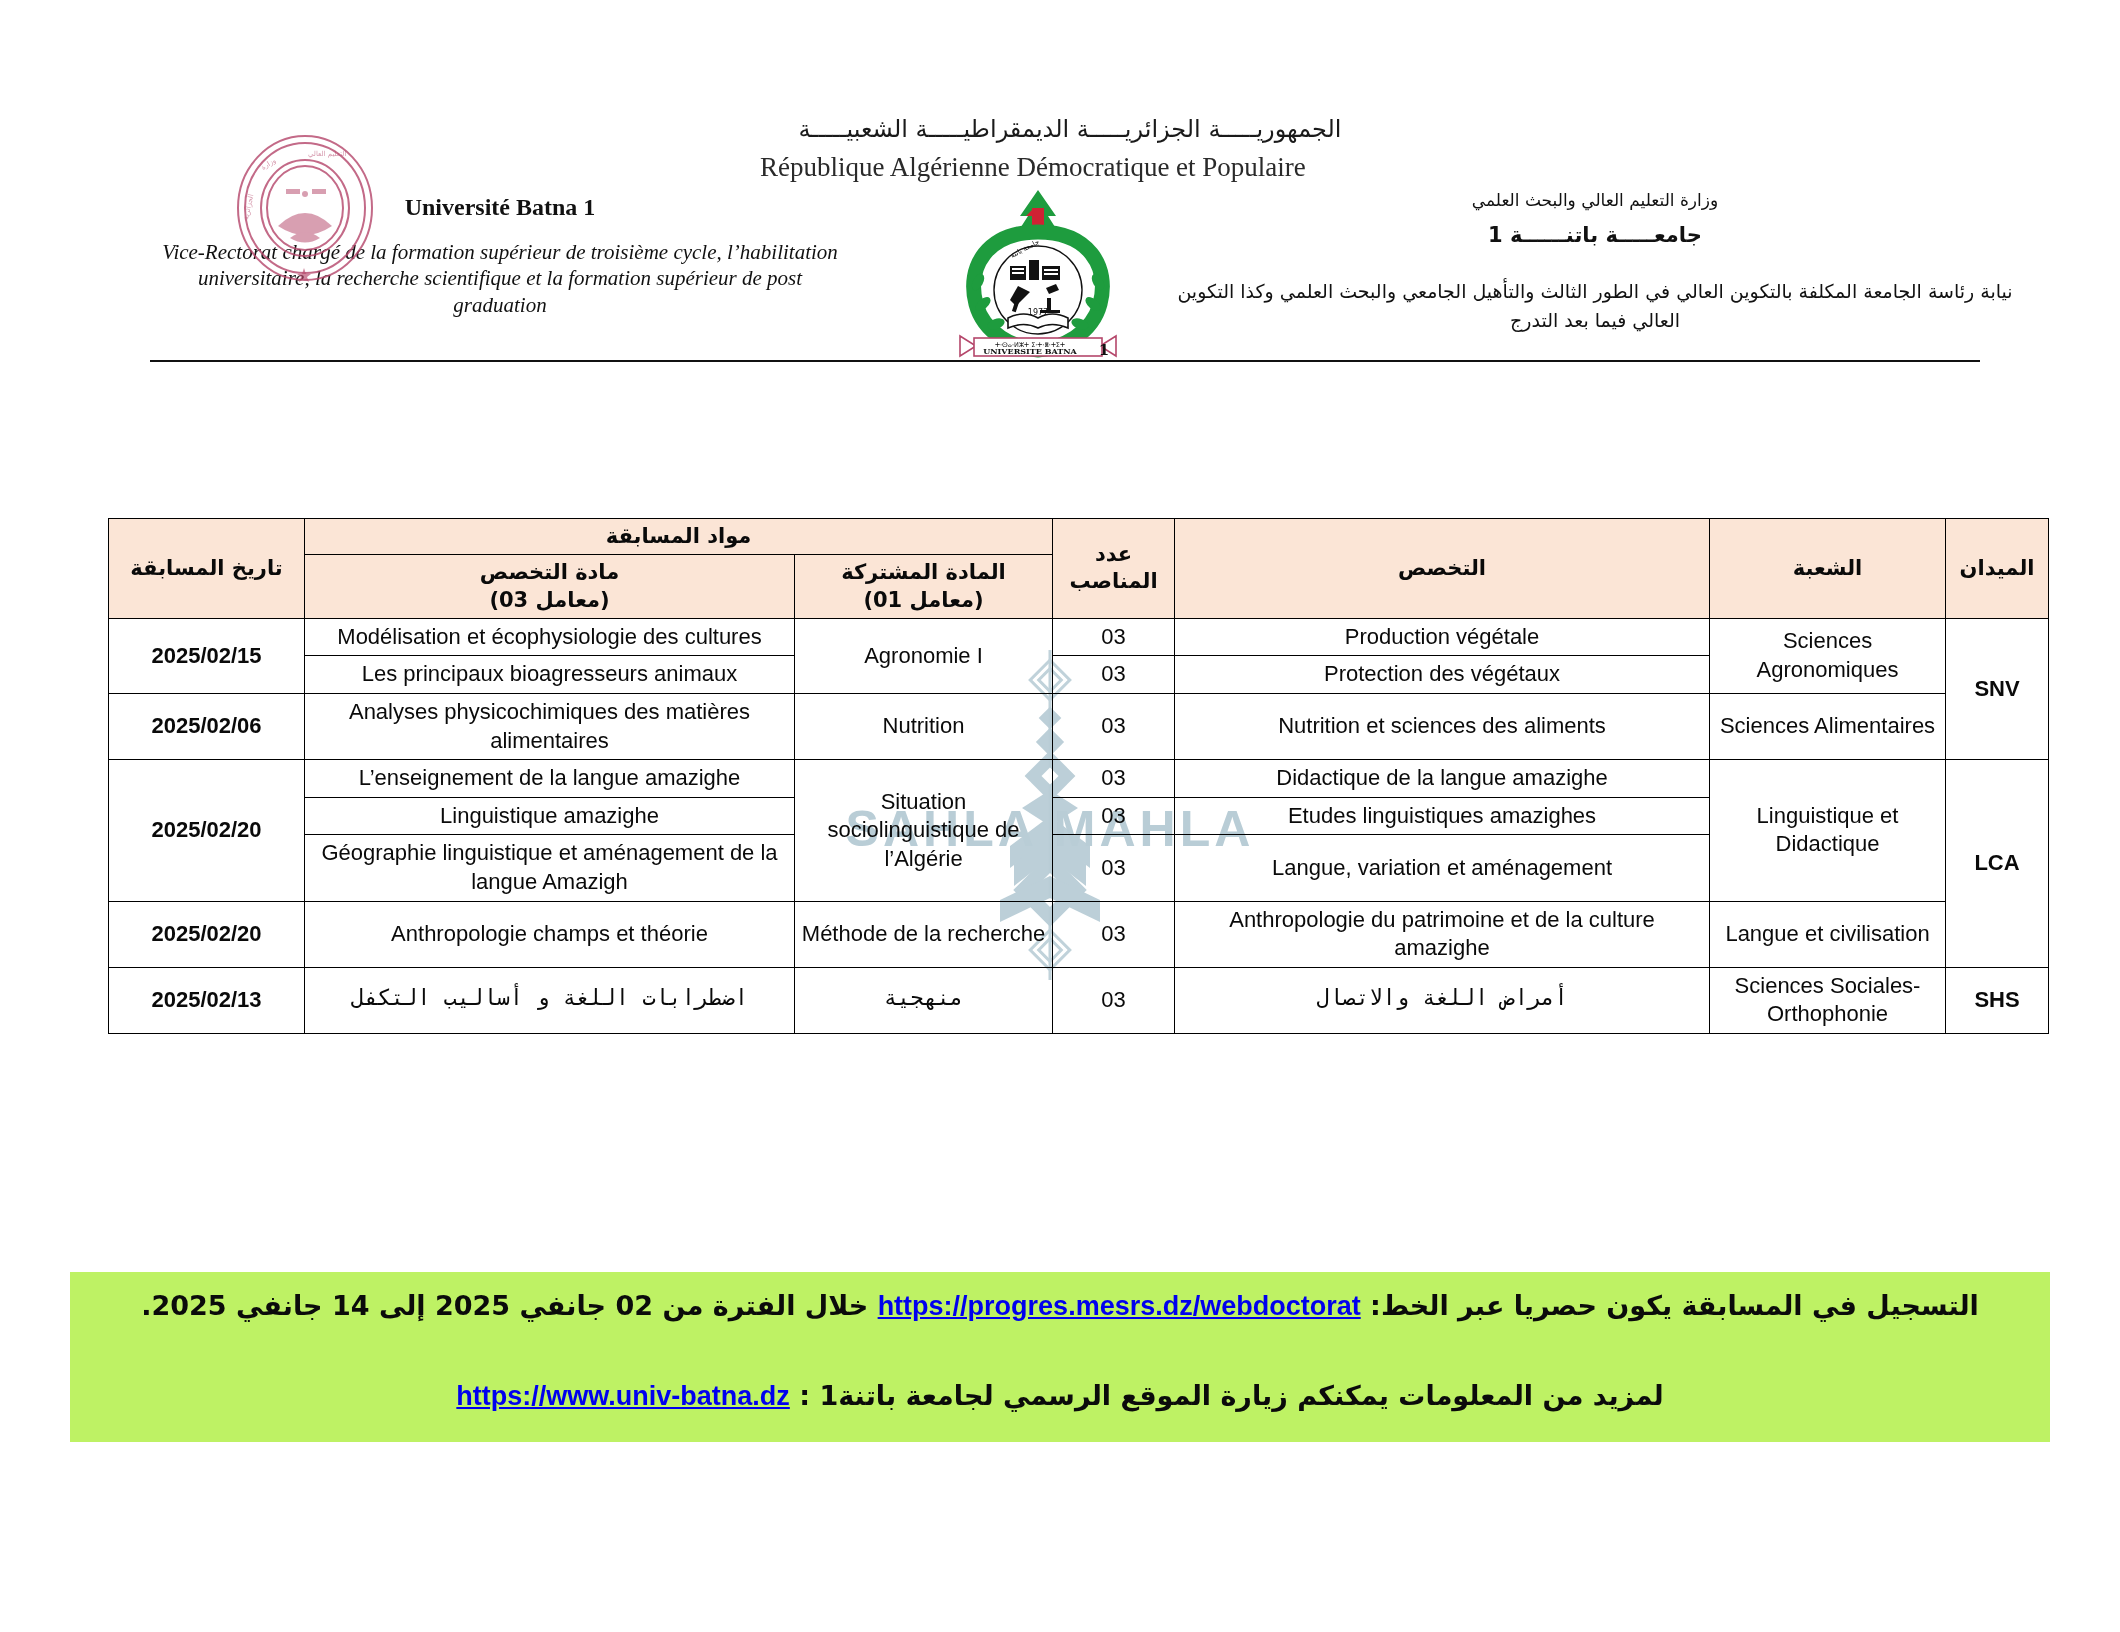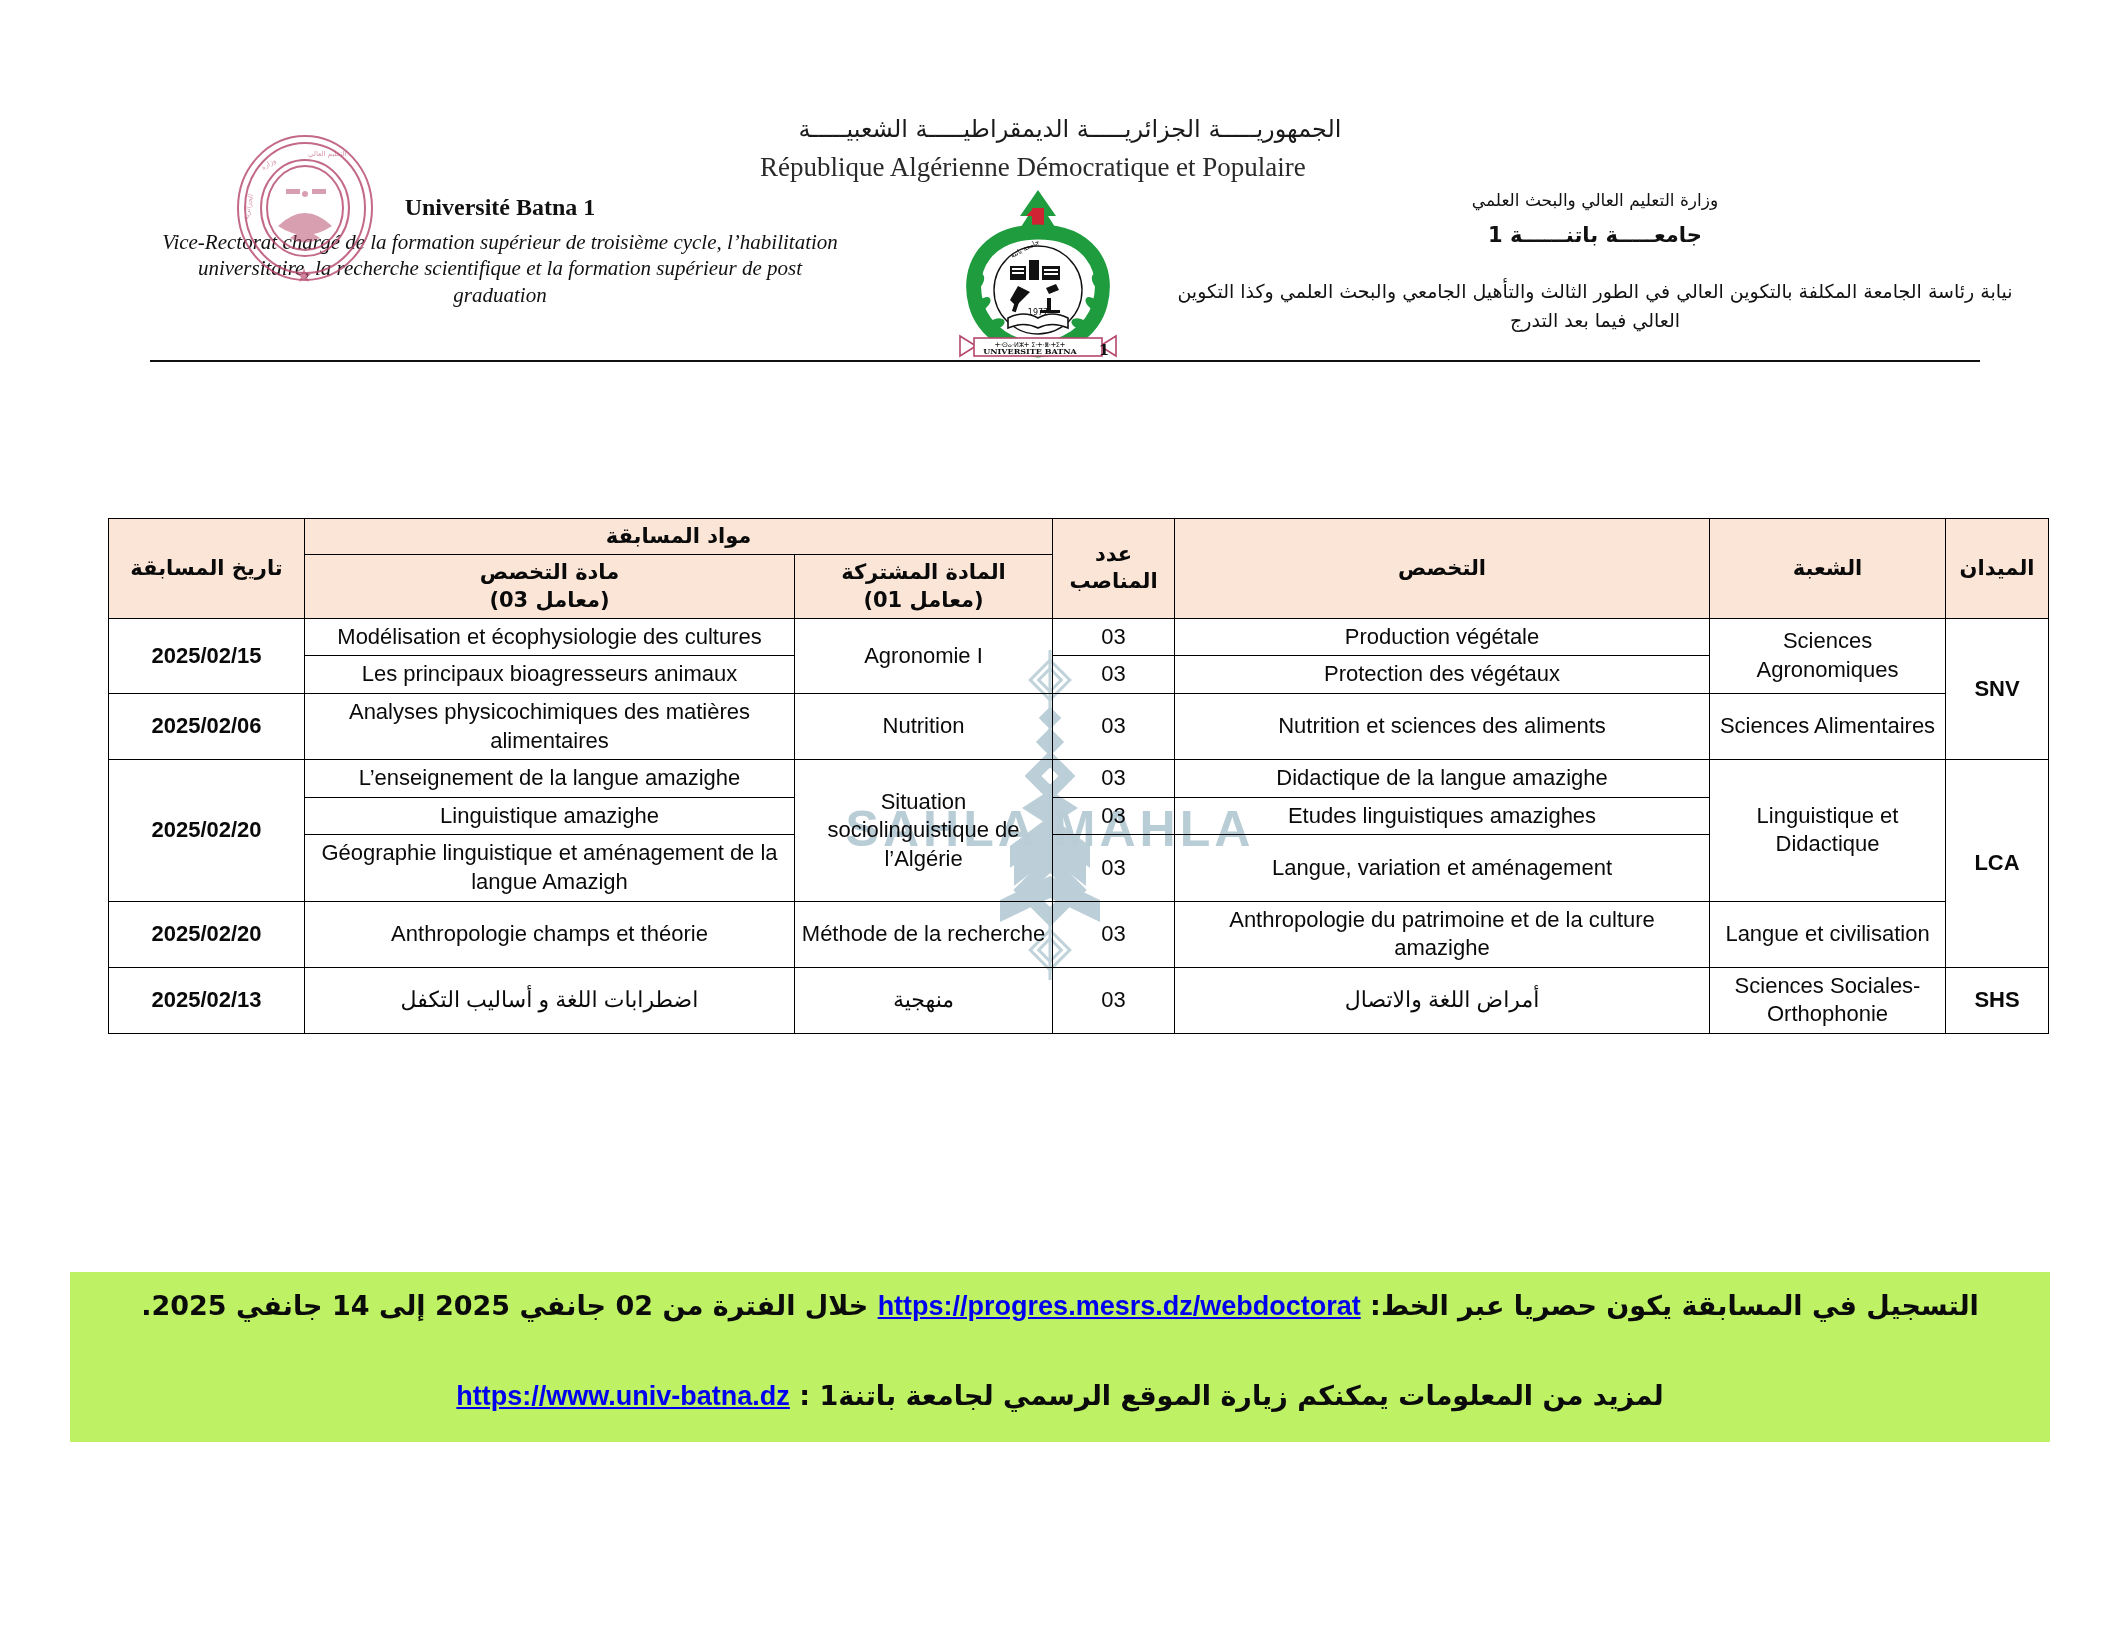--- a/index.html
+++ b/index.html
@@ -33,21 +33,21 @@
   .hdr-left .l1{
     font-family:"Liberation Serif","DejaVu Serif",serif;
     font-size:25px;line-height:1.12;color:#111;
   }
   .hdr-left .l2{
     font-family:"Liberation Serif","DejaVu Serif",serif;
     font-weight:bold;font-size:24px;margin-top:6px;color:#111;
   }
   .hdr-left .l3{
     font-family:"Liberation Serif","DejaVu Serif",serif;
-    font-style:italic;font-size:21px;line-height:1.25;margin-top:8px;color:#111;
+    font-style:italic;font-size:21px;line-height:1.25;margin-top:18px;color:#111;
   }
 
   .hdr-right{
     position:absolute;right:90px;top:190px;width:870px;text-align:center;
     direction:rtl;font-family:"DejaVu Sans",sans-serif;color:#111;
   }
   .hdr-right .r1{font-size:17px;}
   .hdr-right .r2{font-size:21px;font-weight:bold;margin-top:13px;}
   .hdr-right .r3{font-size:19px;margin-top:30px;line-height:1.5;}
 
@@ -110,21 +110,21 @@
   table.main thead th{
     background:#fbe5d6;
     font-family:"DejaVu Sans",sans-serif;
     direction:rtl;
     font-weight:bold;
     font-size:21px;
   }
   td.date{font-weight:bold;font-size:24px;font-family:"Liberation Sans",sans-serif;}
   td.num{font-size:24px;}
   td.field{font-weight:bold;font-size:25px;}
-  td.ar{direction:rtl;font-family:Liberation Sans, sans-serif;font-size:22px;}
+  td.ar{direction:rtl;font-family:Liberation Mono, monospace;font-size:22px;}
   .col-date{width:196px;}
   .col-spec-mat{width:490px;}
   .col-common{width:258px;}
   .col-posts{width:122px;}
   .col-specialty{width:535px;}
   .col-branch{width:236px;}
   .col-domain{width:103px;}
 
   
   .footer-box{

